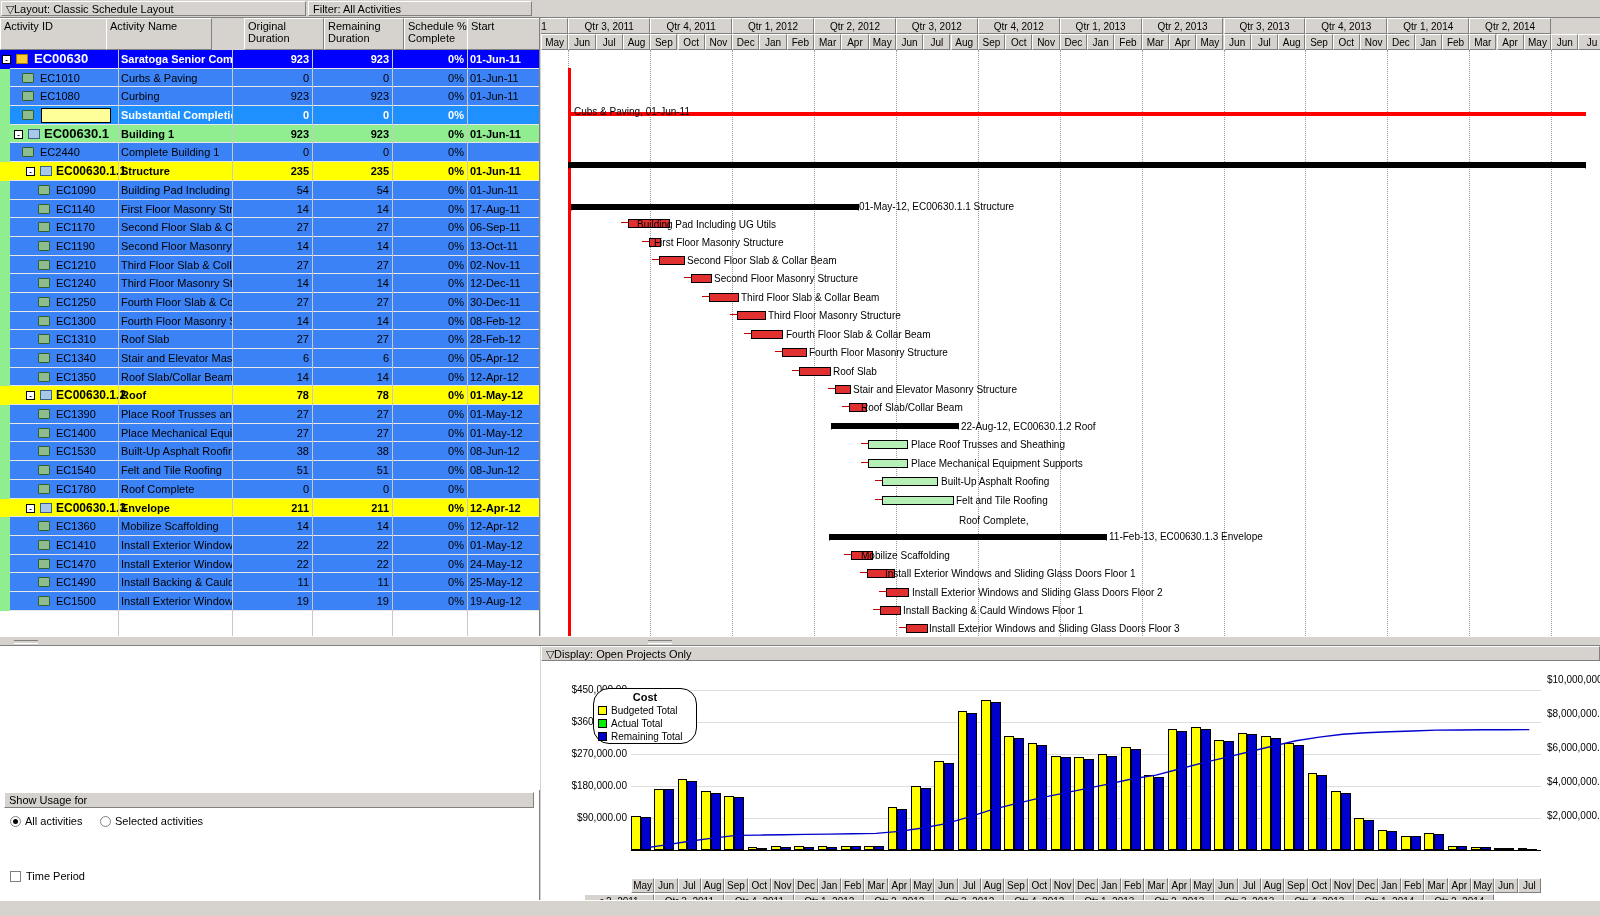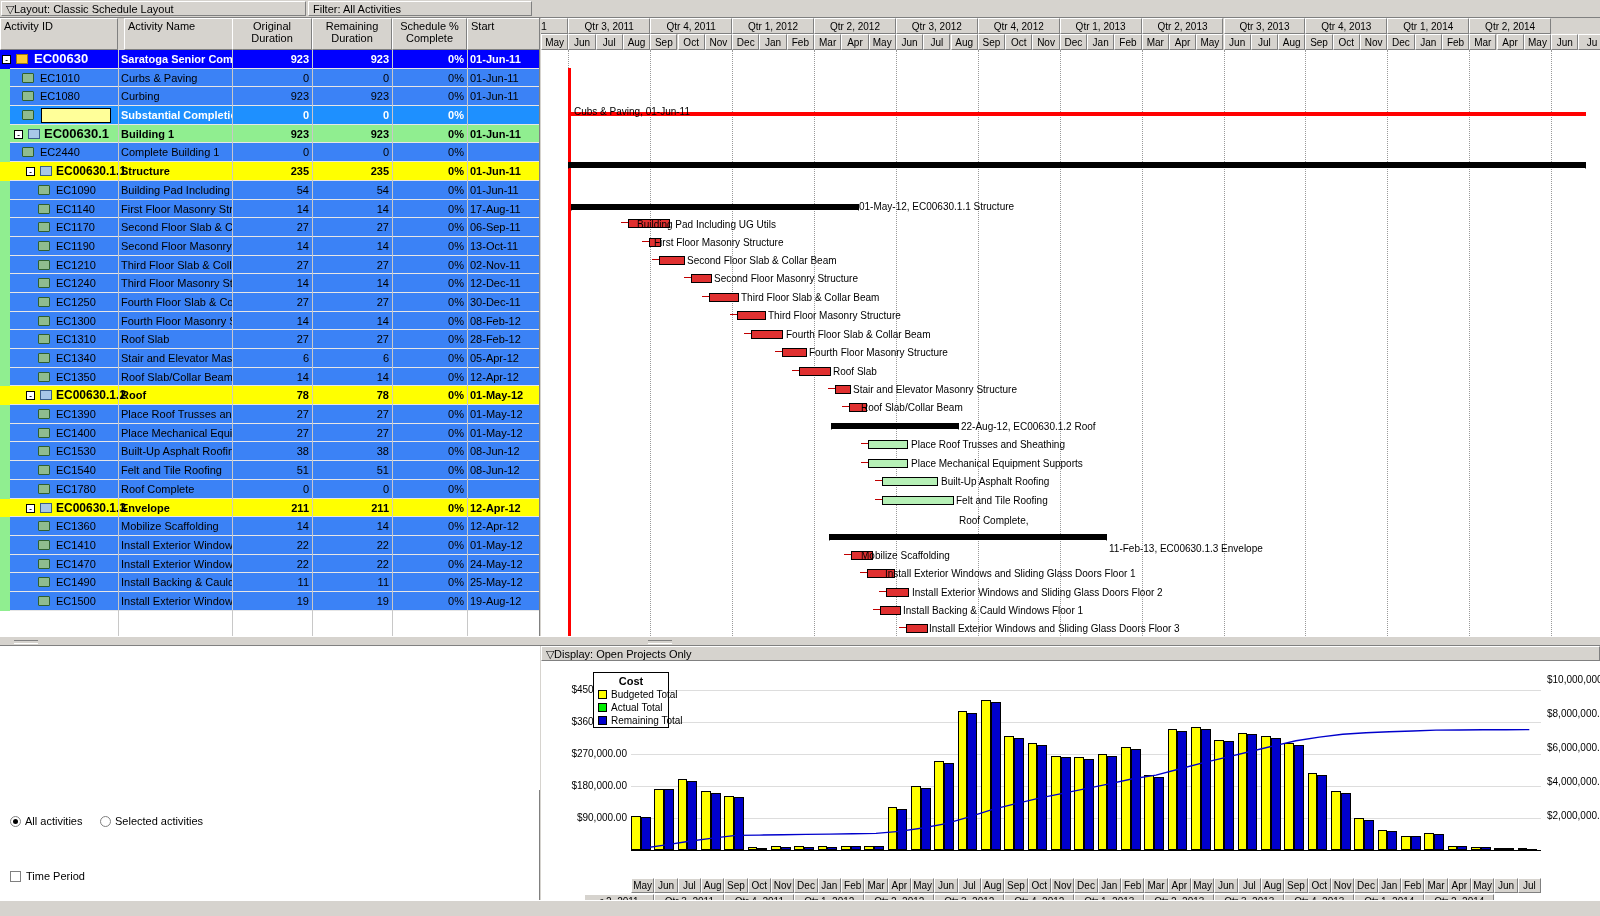--- a/index.html
+++ b/index.html
@@ -43,21 +43,21 @@
   }
   .thead { position: relative; height: 32px; background: #d6d3ce; }
   .th {
     position: absolute; top: 0; height: 32px;
     background: #d6d3ce;
     border: 1px solid #fff;
     border-right-color: #808080; border-bottom-color: #808080;
     font-size: 11px; padding: 1px 3px; line-height: 12px;
     overflow: hidden;
   }
-  .th.r { text-align: center; }
+  .th.r { text-align: left; margin-left: 12px; }
   .rowarea { position: relative; height: 586px; overflow: hidden; }
   .row {
     position: relative; height: 18.7px; width: 540px;
     border-bottom: 1px solid #e6e6e6;
     white-space: nowrap;
   }
   .row .c {
     position: absolute; top: 0; height: 18.7px; line-height: 18px;
     font-size: 11px; overflow: hidden; padding: 0 3px;
   }
@@ -204,21 +204,21 @@
   <div class="topbar">
     <div class="cell layout"><span class="caret">▽</span><span>Layout: Classic Schedule Layout</span></div>
     <div class="cell filter"><span>Filter: All Activities</span></div>
   </div>
 
   <div class="upper">
 
     <div class="table-pane">
       <div class="thead">
         <div class="th" style="left:0;width:118px;">Activity ID</div>
-        <div class="th" style="left:124px;width:126px;">Activity Name</div>
+        <div class="th" style="left:106px;width:106px;">Activity Name</div>
         <div class="th r" style="left:232px;width:80px;">Original Duration</div>
         <div class="th r" style="left:312px;width:80px;">Remaining Duration</div>
         <div class="th r" style="left:392px;width:75px;">Schedule % Complete</div>
         <div class="th" style="left:467px;width:73px;">Start</div>
       </div>
       <div class="rowarea" id="table-rows">
           <div class="row lvl0">
             <div class="leftbar bar-blue"></div>
             <div class="tgl" style="left:2px">-</div>
             <div class="ic folder" style="left:16px"></div>
@@ -658,39 +658,40 @@
           <div class="g-label" style="left: 268px; top: 298px;">Fourth Floor Masonry Structure</div>
           <div class="g-label" style="left: 292px; top: 317px;">Roof Slab</div>
           <div class="g-label" style="left: 312px; top: 335px;">Stair and Elevator Masonry Structure</div>
           <div class="g-label" style="left: 320px; top: 353px;">Roof Slab/Collar Beam</div>
           <div class="g-label" style="left: 420px; top: 372px;">22-Aug-12, EC00630.1.2  Roof</div>
           <div class="g-label" style="left: 370px; top: 390px;">Place Roof Trusses and Sheathing</div>
           <div class="g-label" style="left: 370px; top: 409px;">Place Mechanical Equipment Supports</div>
           <div class="g-label" style="left: 400px; top: 427px;">Built-Up Asphalt Roofing</div>
           <div class="g-label" style="left: 415px; top: 446px;">Felt and Tile Roofing</div>
           <div class="g-label" style="left: 418px; top: 466px;">Roof Complete,</div>
-          <div class="g-label" style="left: 568px; top: 482px; margin-top: 12px;">11-Feb-13, EC00630.1.3  Envelope</div>
+          <div class="g-label" style="left: 568px; top: 482px;">11-Feb-13, EC00630.1.3  Envelope</div>
           <div class="g-label" style="left: 320px; top: 501px;">Mobilize Scaffolding</div>
           <div class="g-label" style="left: 344px; top: 519px;">Install Exterior Windows and Sliding Glass Doors Floor 1</div>
           <div class="g-label" style="left: 371px; top: 538px;">Install Exterior Windows and Sliding Glass Doors Floor 2</div>
           <div class="g-label" style="left: 362px; top: 556px;">Install Backing &amp; Cauld Windows Floor 1</div>
           <div class="g-label" style="left: 388px; top: 574px;">Install Exterior Windows and Sliding Glass Doors Floor 3</div>
         </div>
     </div>
   </div>
 
   <div class="hsplit" style="top:636px;">
     <div class="grip" style="left:14px;width:24px;"></div>
     <div class="grip" style="left:648px;width:24px;"></div>
   </div>
 
   <div class="lower">
 
     <div class="usage-pane">
       <div class="usage-white"></div>
+      <div class="group-bar" style="top:146px;"><span>Show Usage for</span></div>
       <div class="radio-row" style="top:169px;">
         <span class="radio on"></span><span>All activities</span>
       </div>
       <div class="radio-row" style="top:169px;left:100px;">
         <span class="radio"></span><span>Selected activities</span>
       </div>
       <div class="chk-row" style="top:224px;">
         <span class="chk"></span><span>Time Period</span>
       </div>
     </div>
@@ -792,21 +793,21 @@
           <div class="bar-b" style="left: 939.8px; top: 185.152px; width: 9.8px; height: 2.848px;"></div>
           <div class="bar-y" style="left: 953.333px; top: 185.508px; width: 9.8px; height: 2.492px;"></div>
           <div class="bar-b" style="left: 963.133px; top: 185.864px; width: 9.8px; height: 2.136px;"></div>
           <div class="bar-y" style="left: 976.667px; top: 186.22px; width: 9.8px; height: 1.78px;"></div>
           <div class="bar-b" style="left: 986.467px; top: 186.576px; width: 9.8px; height: 1.424px;"></div>
           <svg width="1059" height="216" style="position: absolute; left: 0px; top: 0px; pointer-events: none;">
             <polyline points="101.7,186.3 125.0,182.9 148.3,179.2 171.7,176.1 195.0,173.4 218.3,173.1 241.7,172.7 265.0,172.4 288.3,172.1 311.7,171.7 335.0,171.4 358.3,169.4 381.7,166.0 405.0,161.6 428.3,154.8 451.7,147.3 475.0,141.6 498.3,136.1 521.7,131.4 545.0,126.6 568.3,121.9 591.7,116.8 615.0,113.1 638.3,107.0 661.7,100.9 685.0,95.4 708.3,89.7 731.7,84.1 755.0,78.8 778.3,75.1 801.7,72.2 825.0,70.7 848.3,69.7 871.7,69.0 895.0,68.1 918.3,68.0 941.7,67.8 965.0,67.7 988.3,67.6" fill="none" stroke="#0000cc" stroke-width="1.4"></polyline>
           </svg>
         </div>
 
-      <div class="legendbox" style="left:52px;top:26px;width:76px;">
+      <div class="legendbox" style="left:52px;top:42px;width:104px;border-radius:16px;">
         <div class="legend-title">Cost</div>
         <div id="legend-items">
             <div class="legend-item"><span class="sw" style="background:#ffff00"></span><span>Budgeted Total</span></div>
             <div class="legend-item"><span class="sw" style="background:#00ee00"></span><span>Actual Total</span></div>
             <div class="legend-item"><span class="sw" style="background:#0000cc"></span><span>Remaining Total</span></div>
           </div>
       </div>
 
       <div id="profile-timescale">
           <div class="c-head" style="left: 90px; width: 23.3333px; top: 232px;">May</div>

